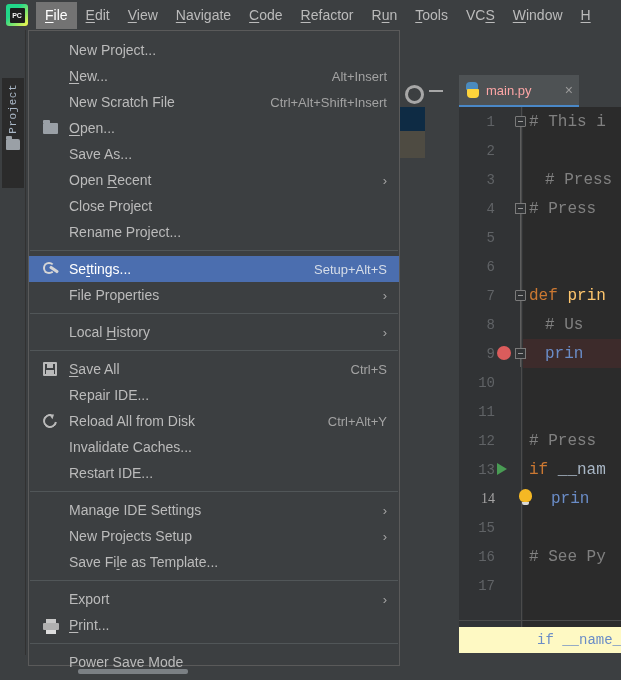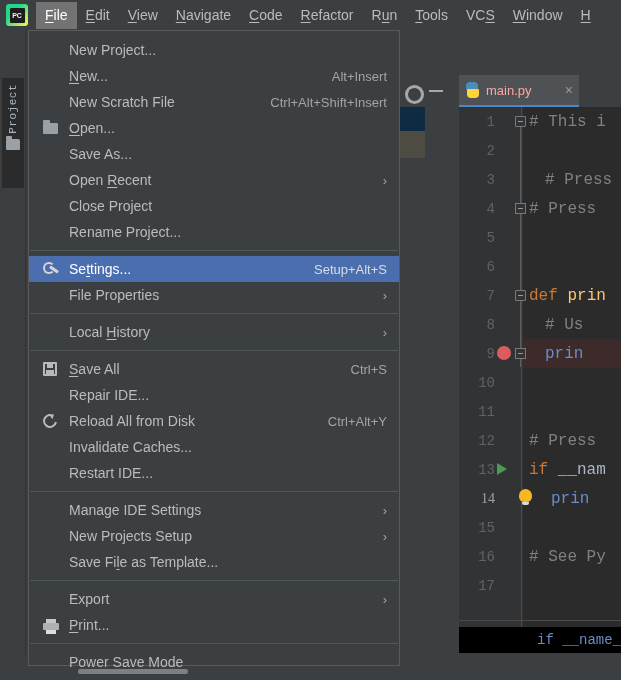--- a/index.html
+++ b/index.html
@@ -181,21 +181,21 @@
   }
   .fold-mark.start { border-radius: 1px; }
   .fold-line {
     position: absolute; left: 61px; top: 20px; width: 1px; height: 240px;
     background: #5e5e5e;
   }
 
   
   .bottom-code {
     position: absolute; left: 459px; top: 627px; width: 162px; height: 26px;
-    background: #000000; display: flex; align-items: center;
+    background: #fef9c3; display: flex; align-items: center;
   }
   .bottom-code span {
     color: #6a8cc7; font-family: "Liberation Mono", monospace; font-size: 14px;
     margin-left: 78px; white-space: nowrap;
   }
   .bottom-sep {
     position: absolute; left: 459px; top: 620px; width: 162px; height: 1px;
     background: #4b4b4b;
   }
   .statusbar {

